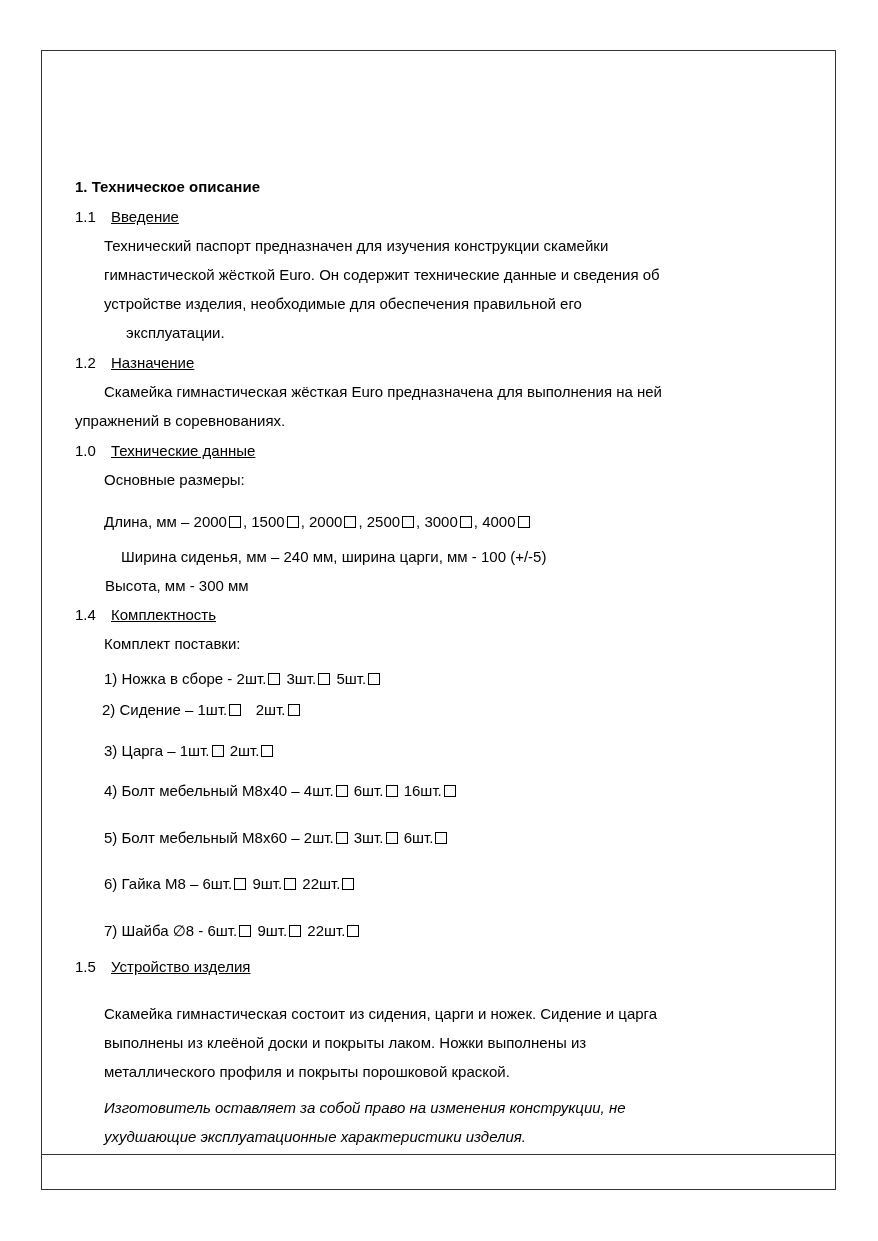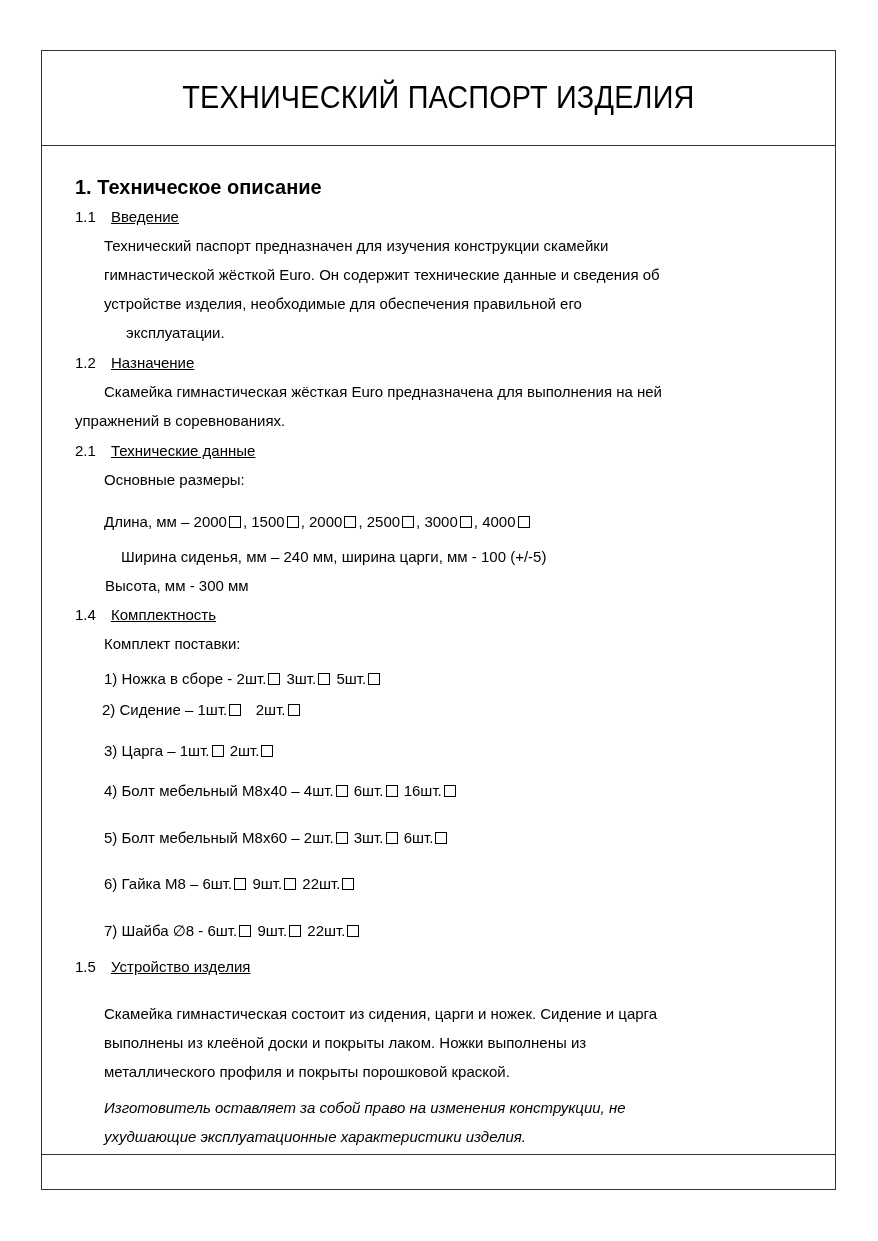--- a/index.html
+++ b/index.html
@@ -18,44 +18,41 @@
     .u { text-decoration: underline; }
     .i { font-style: italic; }
     .num { display: inline-block; width: 36px; }
     .box { display: inline-block; width: 12px; height: 12px; border: 1px solid #000;
       vertical-align: -1px; margin: 0 2px; box-sizing: border-box; }
   </style>
 </head>
 <body>
 
 <div class="frame">
-  <div class="title-box">
-    <span class="title">ТЕХНИЧЕСКИЙ ПАСПОРТ ИЗДЕЛИЯ</span>
-  </div>
   <div class="footer-box"></div>
 </div>
 
-<div class="line b" style="left:75px; top:177px; font-size:20px;">1. Техническое описание</div>
+<div class="line b" style="left:75px; top:177px; font-size:15px;">1. Техническое описание</div>
 
 <div class="line" style="left:75px; top:207px;">
   <span class="num">1.1</span><span class="u">Введение</span>
 </div>
 <div class="line" style="left:104px; top:236px;">Технический паспорт предназначен для изучения конструкции скамейки</div>
 <div class="line" style="left:104px; top:265px;">гимнастической жёсткой Euro. Он содержит технические данные и сведения об</div>
 <div class="line" style="left:104px; top:294px;">устройстве изделия, необходимые для обеспечения правильной его</div>
 <div class="line" style="left:104px; top:323px;margin-left:22px;">эксплуатации.</div>
 
 <div class="line" style="left:75px; top:353px;">
   <span class="num">1.2</span><span class="u">Назначение</span>
 </div>
 <div class="line" style="left:104px; top:382px;">Скамейка гимнастическая жёсткая Euro предназначена для выполнения на ней</div>
 <div class="line" style="left:75px; top:411px;">упражнений в соревнованиях.</div>
 
 <div class="line" style="left:75px; top:441px;">
-  <span class="num">2.1</span><span class="u">Технические данные</span>
+  <span class="num">1.0</span><span class="u">Технические данные</span>
 </div>
 <div class="line" style="left:104px; top:470px;">Основные размеры:</div>
 <div class="line" style="left:104px; top:512px;">
   <span>Длина, мм –</span>
   <span>2000</span><span class="box"></span>,
   <span>1500</span><span class="box"></span>,
   <span>2000</span><span class="box"></span>,
   <span>2500</span><span class="box"></span>,
   <span>3000</span><span class="box"></span>,
   <span>4000</span><span class="box"></span>

